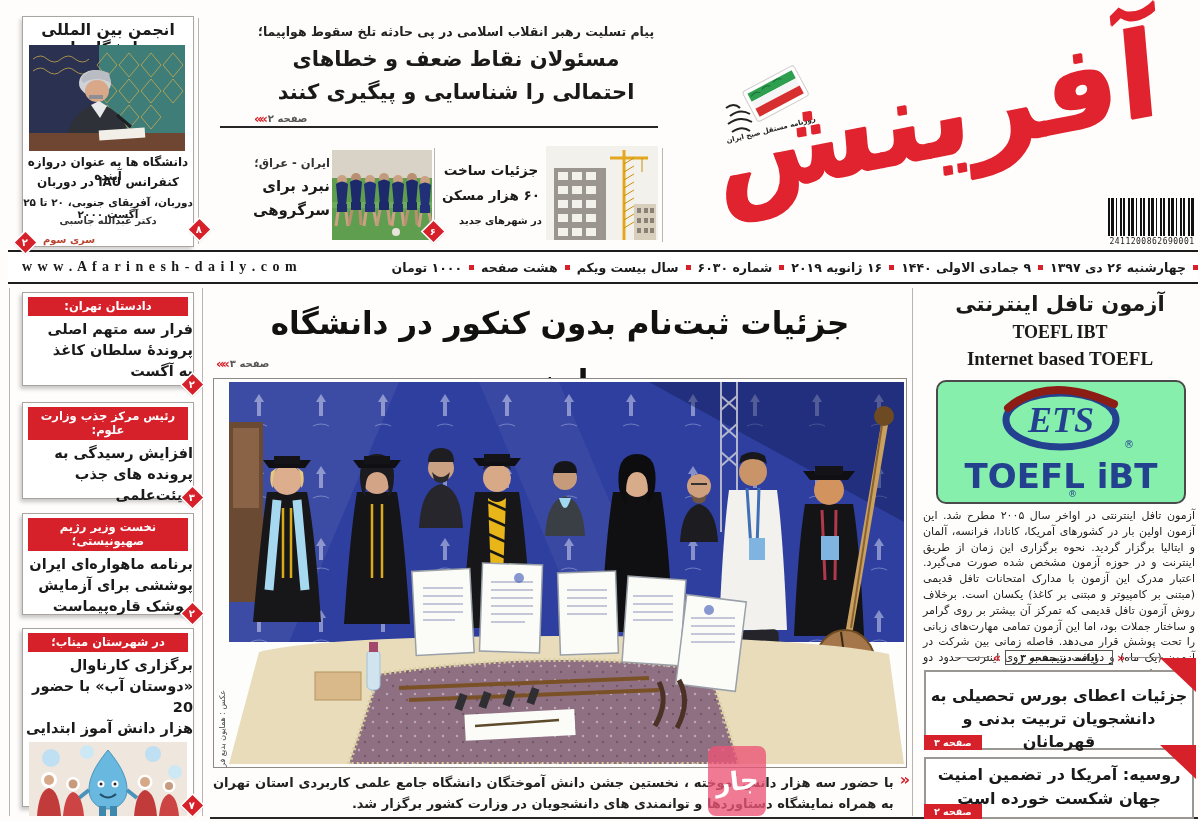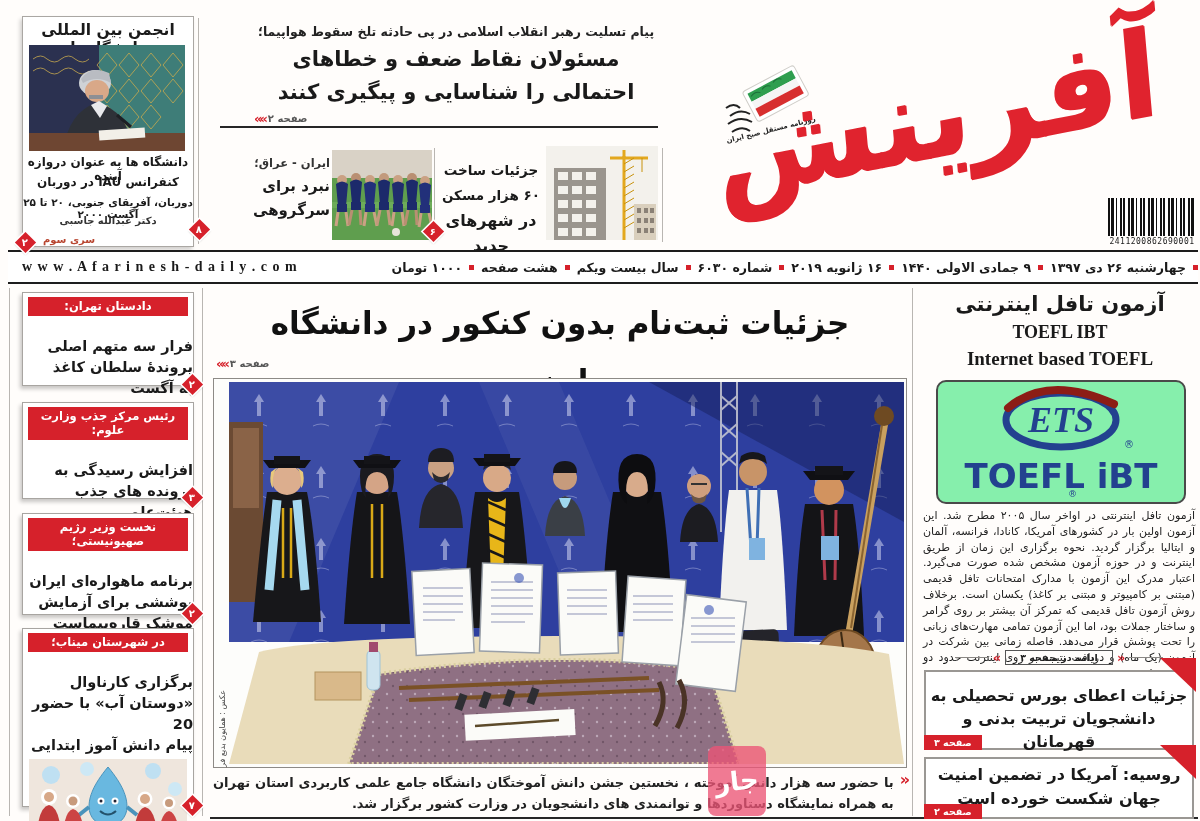--- a/index.html
+++ b/index.html
@@ -15,21 +15,21 @@
   .hline{position:absolute;height:0;border-top:2px solid #262626;}
   
   .diamond{position:absolute;width:15px;height:15px;background:#d6212b;transform:rotate(45deg);
            display:flex;align-items:center;justify-content:center;box-shadow:0 0 0 1.5px #fff, 1px 1px 2px rgba(0,0,0,.35);z-index:5;}
   .diamond span{transform:rotate(-45deg);color:#fff;font-size:10px;font-weight:bold;line-height:1;}
   
   .sq{width:5px;height:5px;background:#d6212b;display:inline-block;flex:0 0 auto;}
   
   .sbox{position:absolute;left:22px;width:170px;background:#fff;border:1px solid #a8a5a1;
         box-shadow:-2px 3px 4px rgba(0,0,0,.22);}
-  .sbox .shead{margin:4px 5px 20px 5px;background:#d6212b;color:#fff;font-weight:bold;
+  .sbox .shead{margin:4px 5px 3px 5px;background:#d6212b;color:#fff;font-weight:bold;
         font-size:11.5px;text-align:center;padding:2px 0 3px 0;}
   .sbox .sline{font-weight:bold;font-size:14.5px;line-height:21px;text-align:right;}
   
   .pref{display:flex;align-items:center;gap:3px;font-size:10px;font-weight:bold;color:#555;}
   .chev{color:#d6212b;font-weight:bold;font-size:13px;line-height:1;letter-spacing:-3px;}
   
   .bbox{position:absolute;left:924px;width:266px;background:#fff;border:2px solid #9a9793;}
   .bbox .btxt{font-weight:bold;text-align:center;font-size:16px;line-height:26px;padding-top:5px;}
   .corner-tri{position:absolute;top:-14px;right:-4px;width:0;height:0;
         border-left:36px solid transparent;border-top:34px solid #d6212b;}
@@ -174,21 +174,21 @@
     </g>
   </svg>
   <div class="vline" style="left:434px;top:148px;height:94px;"></div>
   <div class="diamond" style="left:426px;top:224px;">
     <span>۶</span>
   </div>
 
   <div class="abs rtl" style="left:440px;top:158px;width:102px;">
     <div class="bold center" style="font-size:13.5px;line-height:25px;">جزئیات ساخت</div>
     <div class="bold center" style="font-size:13.5px;line-height:25px;">۶۰ هزار مسکن</div>
-    <div class="bold center" style="font-size:16px;line-height:25px;">در شهرهای جدید</div>
+    <div class="bold center" style="font-size:10px;line-height:25px;text-align:right;">در شهرهای جدید</div>
   </div>
   <svg class="abs" width="112" height="94" viewBox="0 0 112 94" style="left:546px;top:146px;">
     <rect width="112" height="94" fill="#f3f1ec"></rect>
     <g fill="#9a958e">
       <rect x="8" y="22" width="52" height="72"></rect>
     </g>
     <g fill="#f3f1ec">
       <rect x="12" y="26" width="10" height="8"></rect>
         <rect x="26" y="26" width="10" height="8"></rect>
         <rect x="40" y="26" width="10" height="8"></rect>
@@ -280,21 +280,21 @@
     <div class="sline rtl">موشک قاره‌پیماست</div>
     <div class="diamond" style="right:-7px;bottom:-7px;">
       <span>۲</span>
     </div>
   </div>
 
   <div class="sbox" style="top:628px;height:177px;">
     <div class="shead rtl">در شهرستان میناب؛</div>
     <div class="sline rtl">برگزاری کارناوال</div>
     <div class="sline rtl">«دوستان آب» با حضور 20</div>
-    <div class="sline rtl">پیام دانش آموز ابتدایی</div>
+    <div class="sline rtl">هزار دانش آموز ابتدایی</div>
     <svg width="158" height="74" viewBox="0 0 158 74" style="display:block;margin:3px auto 0 auto;">
       <rect width="158" height="74" fill="#efe6dd"></rect>
       <circle cx="22" cy="16" r="9" fill="#bfe0f2"></circle>
         <circle cx="124" cy="12" r="8" fill="#bfe0f2"></circle>
       <circle cx="146" cy="30" r="7" fill="#cde8f5"></circle>
         <circle cx="58" cy="10" r="7" fill="#cde8f5"></circle>
       <g>
         <path d="M79 8 C94 26 98 38 98 48 a19 19 0 0 1 -38 0 C60 38 64 26 79 8 z" fill="#69b8e0" stroke="#4a93bb"></path>
         <circle cx="72" cy="42" r="3.5" fill="#fff"></circle>
           <circle cx="86" cy="42" r="3.5" fill="#fff"></circle>

